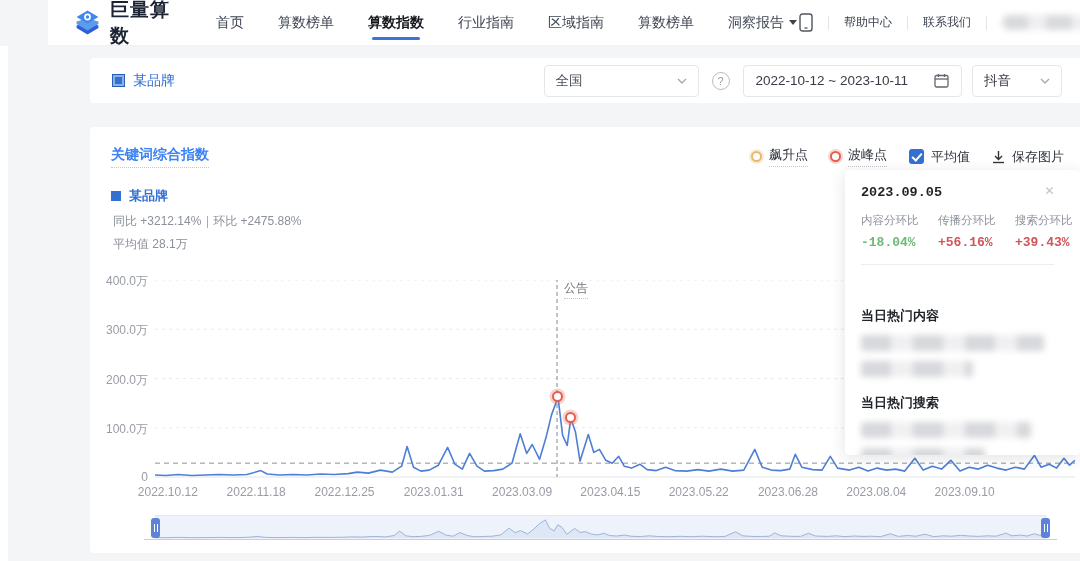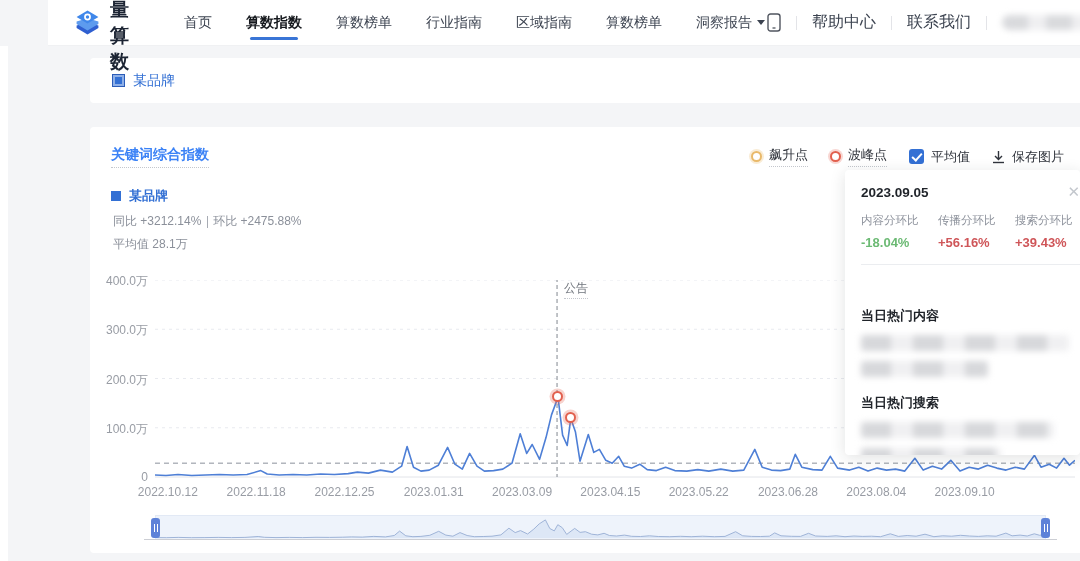--- a/index.html
+++ b/index.html
@@ -11,21 +11,21 @@
   .logo{display:flex;align-items:center;gap:9px;padding-left:26px;cursor:pointer;}
   .logo-name{font-size:19px;font-weight:bold;color:#1c2433;letter-spacing:1px;}
   .nav-items{display:flex;align-items:center;gap:30px;margin-left:38px;}
   .nav-item{font-size:14px;color:#3c4350;cursor:pointer;position:relative;padding:14px 2px;white-space:nowrap;}
   .nav-item.active{font-weight:bold;color:#15181d;}
   .nav-item.active::after{content:"";position:absolute;left:6px;right:6px;bottom:6px;height:3px;
           border-radius:2px;background:#3975d6;}
   .caret{display:inline-block;margin-left:5px;width:0;height:0;border-left:4.5px solid transparent;
          border-right:4.5px solid transparent;border-top:5.5px solid #3c4350;vertical-align:2px;}
   .nav-right{margin-left:auto;display:flex;align-items:center;gap:15px;padding-right:18px;}
-  .nav-right .txt{font-size:16px;color:#3c4350;cursor:pointer;white-space:nowrap;}
+  .nav-right .txt{font-size:12px;color:#3c4350;cursor:pointer;white-space:nowrap;}
   .vdiv{width:1px;height:14px;background:#e3e4e8;}
   .blur-user{width:108px;height:15px;border-radius:8px;background:
       repeating-linear-gradient(90deg,#d9dadd 0 26px,#efeff1 26px 44px);filter:blur(3px);}
   .left-white{position:absolute;left:0;top:46px;width:8px;bottom:0;background:#fff;}
   
   .filter-card{position:absolute;left:90px;top:58px;width:990px;height:45px;background:#fff;
           border-radius:4px 0 0 4px;display:flex;align-items:center;padding:0 18px 0 22px;box-sizing:border-box;z-index:3;}
   .kw{display:flex;align-items:center;gap:8px;cursor:pointer;}
   .kw-chip{width:11px;height:11px;background:#3370d4;box-shadow:inset 0 0 0 2px rgba(255,255,255,.45);border:1px solid #2b5cb8;}
   .kw-label{font-size:14px;color:#3370d4;}
@@ -67,21 +67,21 @@
   
   .minimap{position:absolute;left:65px;top:388px;width:891px;height:25px;background:#eef3fb;
           border:1px solid #e2e9f5;box-sizing:border-box;cursor:pointer;}
   .minimap::after{content:"";position:absolute;left:-12px;right:-12px;bottom:-1px;height:1px;background:#ccced4;}
   .mm-handle{position:absolute;top:2px;width:9px;height:20px;background:#5e82d8;border-radius:3px;z-index:2;cursor:ew-resize;}
   .mm-handle::after{content:"";position:absolute;left:2.5px;top:6px;width:2px;height:8px;
           border-left:1px solid #fff;border-right:1px solid #fff;}
   .mm-left{left:-5px;}  .mm-right{right:-5px;}
   
   .tooltip{position:absolute;left:845px;top:170px;width:235px;height:285px;background:#fff;border-radius:4px;
-          box-shadow:0 3px 16px rgba(31,35,41,.13);z-index:9;padding:15px 0 12px 16px;box-sizing:border-box;overflow:hidden;}
+          box-shadow:0 3px 16px rgba(31,35,41,.13);z-index:9;padding:15px 26px 12px 16px;box-sizing:border-box;overflow:hidden;font-family:Liberation Mono, monospace;}
   .tt-head{display:flex;align-items:flex-start;justify-content:space-between;}
   .tt-date{font-size:13.5px;font-weight:bold;color:#1f2329;}
   .tt-close{font-size:15px;color:#c3c7cd;cursor:pointer;line-height:13px;}
   .tt-metrics{display:flex;margin-top:13px;}
   .tt-col{width:77px;flex:none;}
   .tt-col .lbl{font-size:11.5px;color:#8b909a;white-space:nowrap;}
   .tt-col .val{font-size:13px;margin-top:7px;font-weight:bold;}
   .tt-divider{height:1px;background:#ebedf0;margin:14px 0 13px 0;}
   .tt-sec{font-size:13px;font-weight:bold;color:#1f2329;margin-top:42px;}
   .tt-sec.second{margin-top:17px;}
@@ -99,22 +99,22 @@
         <path d="M13.5 9.2 2.6 12.4 2.6 15.1 13.5 21.4 24.4 15.1 24.4 12.4Z" fill="#5d9bee"></path>
         <path d="M13.5 1.6 24.4 8 13.5 14.4 2.6 8Z" fill="#3f87ea"></path>
         <circle cx="13.5" cy="8" r="3.4" fill="#fff"></circle>
         <circle cx="13.5" cy="8" r="1.7" fill="#3f87ea"></circle>
       </svg>
     </span>
     <span class="logo-name">巨量算数</span>
   </div>
   <div class="nav-items">
       <span class="nav-item">首页</span>
+      <span class="nav-item">算数榜单</span>
       <span class="nav-item active">算数指数</span>
-      <span class="nav-item">算数榜单</span>
       <span class="nav-item">行业指南</span>
       <span class="nav-item">区域指南</span>
       <span class="nav-item">算数榜单</span>
       <span class="nav-item"><span>洞察报告</span><span class="caret"></span></span>
     </div>
   <div class="nav-right">
     <span style="display:flex;">
       <svg width="14" height="19" viewBox="0 0 14 19">
           <rect x="1" y="1" width="12" height="17" rx="2.5" fill="none" stroke="#50555f" stroke-width="1.4"></rect>
           <line x1="5.5" y1="15" x2="8.5" y2="15" stroke="#50555f" stroke-width="1.3"></line>
@@ -127,20 +127,44 @@
     <span class="vdiv"></span>
     <span class="blur-user"></span>
   </div>
 </div>
 <div class="left-white"></div>
 
 <div class="filter-card">
   <div class="kw">
     <span class="kw-chip"></span>
     <span class="kw-label">某品牌</span>
+  </div>
+  <div class="filter-right">
+    <div class="select sel-region">
+      <span>全国</span>
+      <svg class="chev" viewBox="0 0 10 6">
+          <path d="M1 1 L5 5 L9 1" fill="none" stroke="#a6aab2" stroke-width="1.4"></path>
+        </svg>
+    </div>
+    <div class="help-circle">?</div>
+    <div class="datebox">
+      <span>2022-10-12 ~ 2023-10-11</span>
+      <svg width="15" height="15" viewBox="0 0 15 15">
+          <rect x="1" y="2.5" width="13" height="11.5" rx="1.5" fill="none" stroke="#62676f" stroke-width="1.3"></rect>
+          <line x1="1" y1="6" x2="14" y2="6" stroke="#62676f" stroke-width="1.3"></line>
+          <line x1="4.5" y1="1" x2="4.5" y2="4" stroke="#62676f" stroke-width="1.3"></line>
+          <line x1="10.5" y1="1" x2="10.5" y2="4" stroke="#62676f" stroke-width="1.3"></line>
+        </svg>
+    </div>
+    <div class="select sel-platform">
+      <span>抖音</span>
+      <svg class="chev" viewBox="0 0 10 6">
+          <path d="M1 1 L5 5 L9 1" fill="none" stroke="#a6aab2" stroke-width="1.4"></path>
+        </svg>
+    </div>
   </div>
 </div>
 
 <div class="chart-card" id="chartCard">
   <div class="chart-title">关键词综合指数</div>
 
   <div class="legend-row">
     <div class="legend-item">
       <span class="ring surge"></span>
       <span class="dotted-u">飙升点</span>

